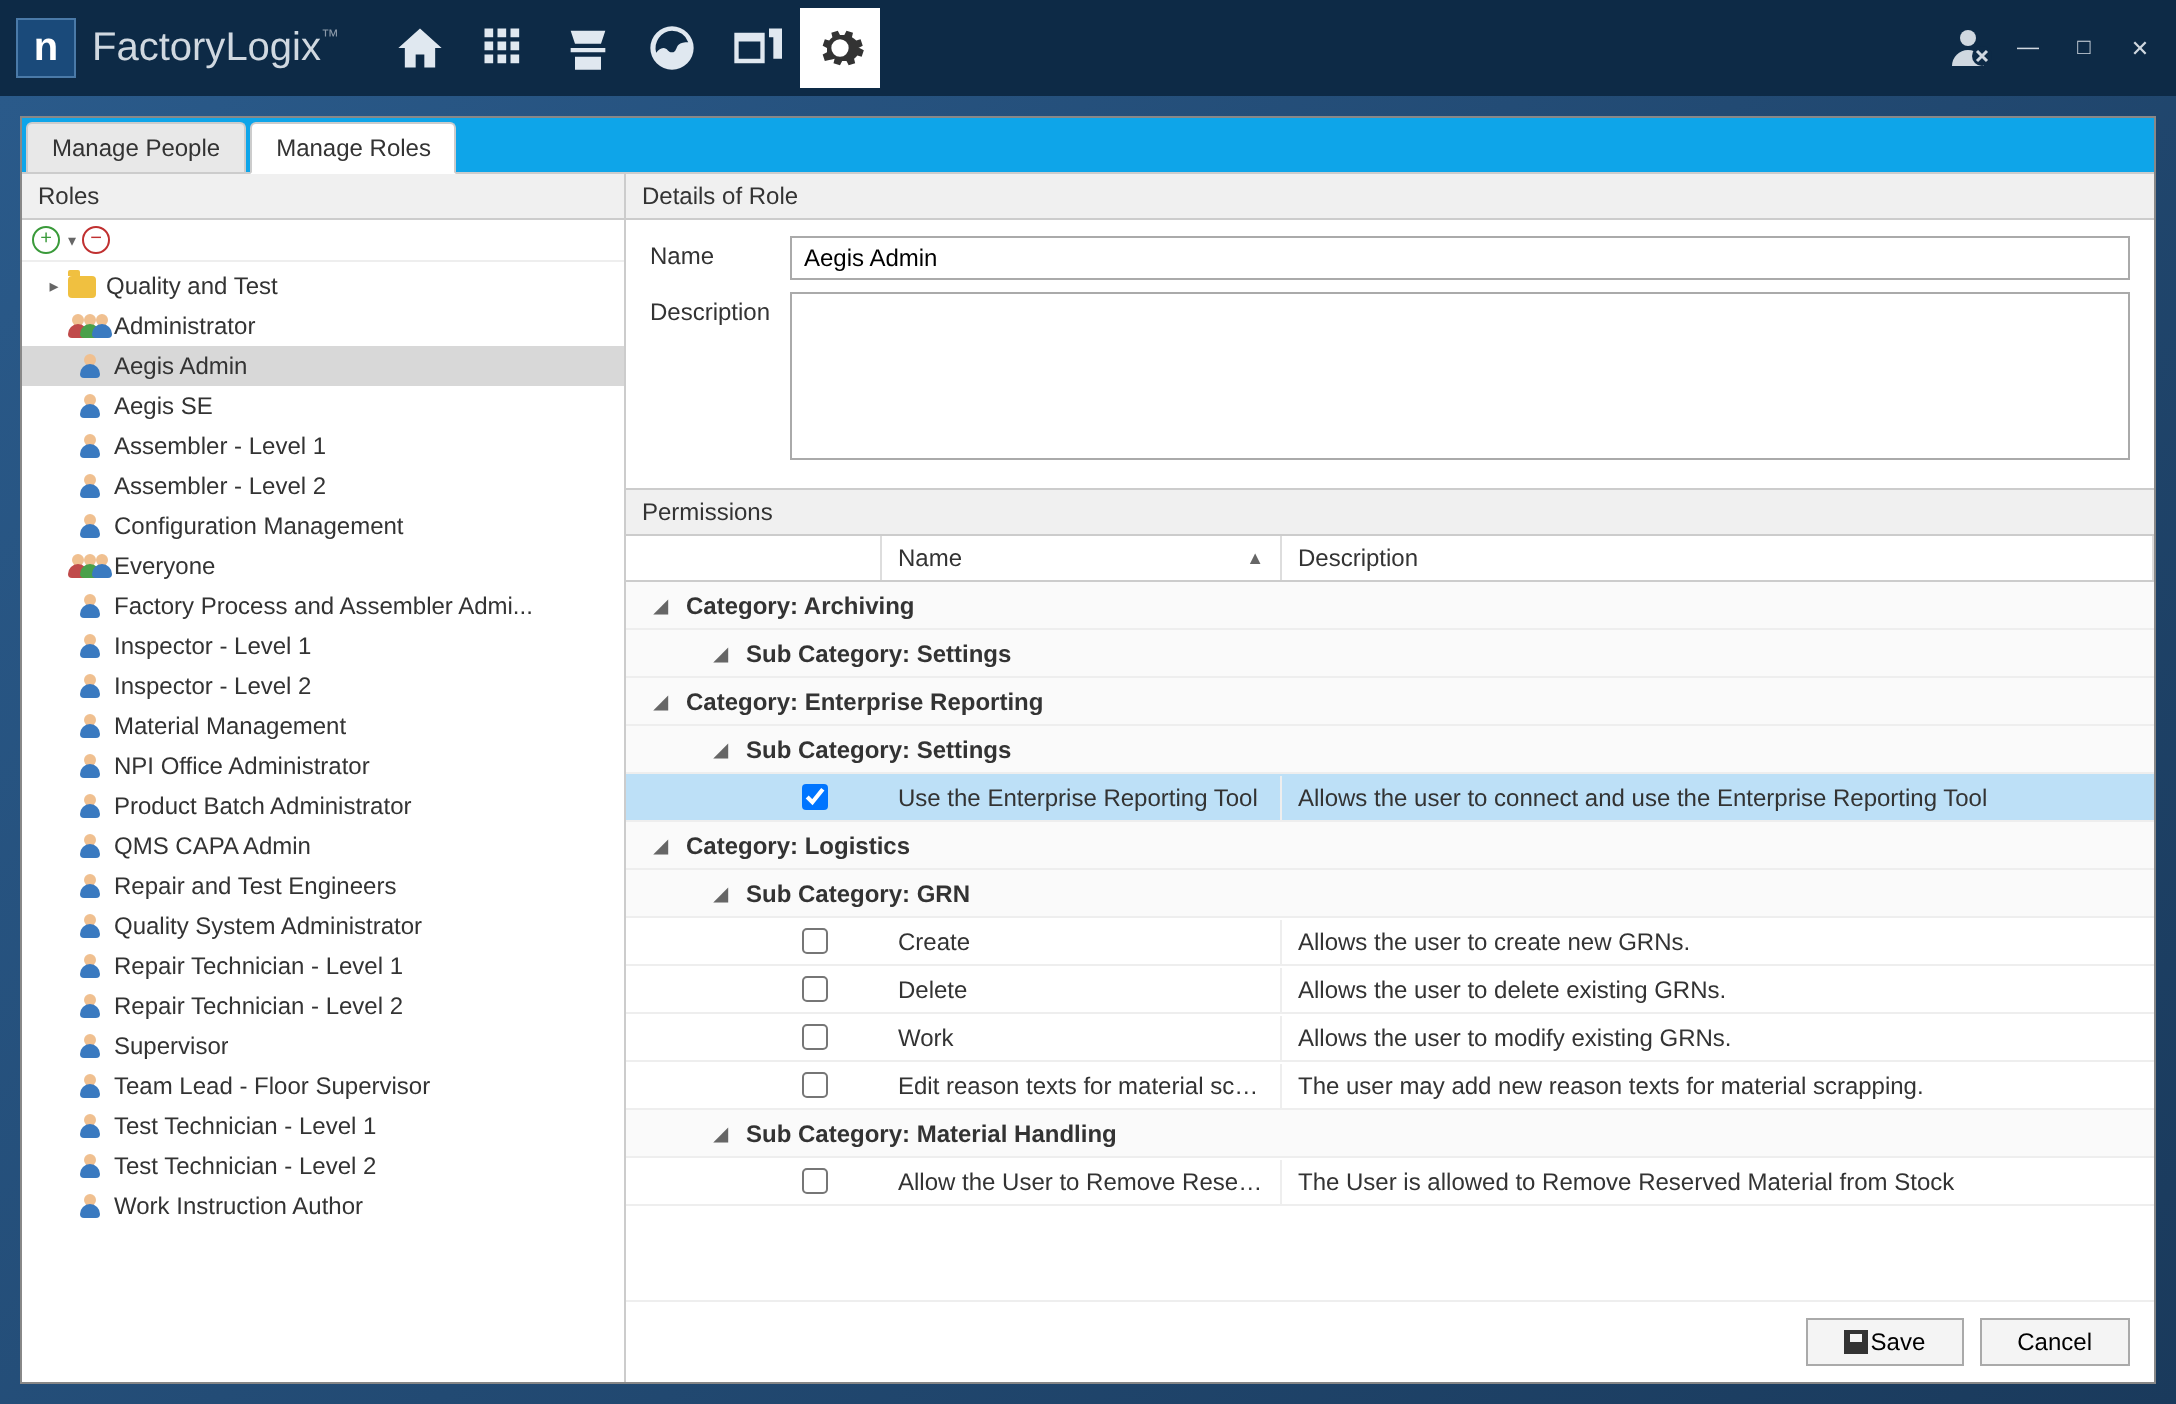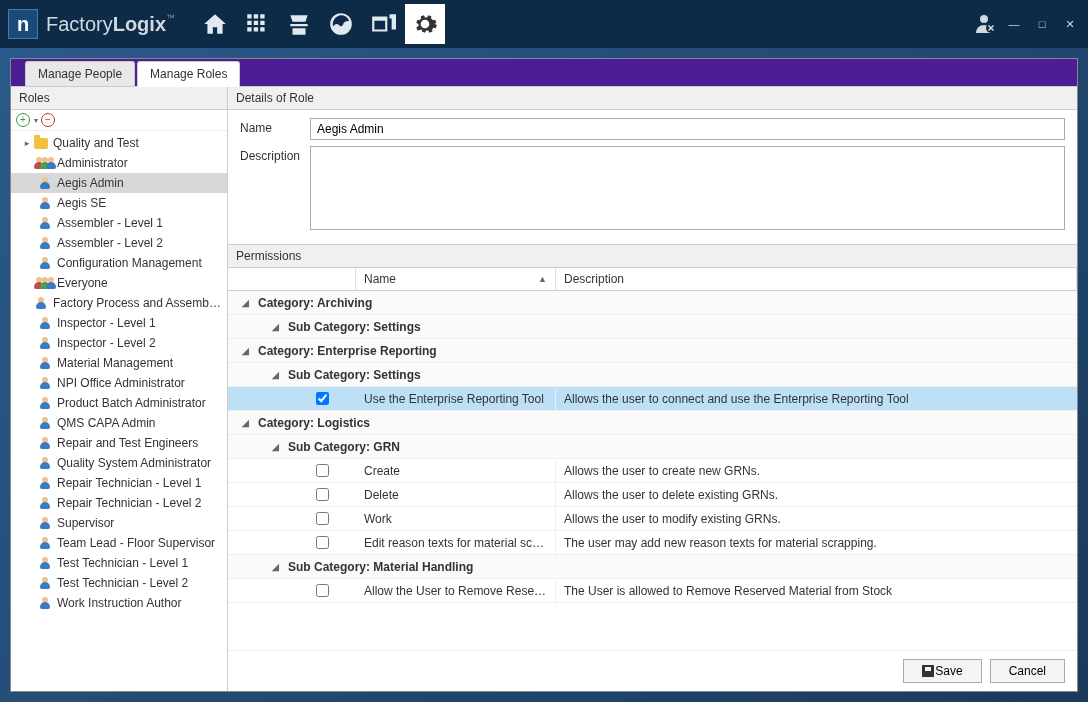--- a/index.html
+++ b/index.html
@@ -1,36 +1,36 @@
 <!DOCTYPE html>
 <html><head>
 <meta charset="utf-8">
 <style>
 * { box-sizing: border-box; margin: 0; padding: 0; }
 body { font-family: "Segoe UI", Tahoma, sans-serif; font-size: 12px; background: linear-gradient(135deg, #1a3a5c 0%, #0d2438 100%); width: 1088px; height: 702px; overflow: hidden; color: #333; }
 .titlebar { height: 48px; background: #0d2a46; display: flex; align-items: center; padding: 0 8px; }
 .logo { display: flex; align-items: center; gap: 4px; }
 .logo-n { width: 30px; height: 30px; background: #1a4a7a; border: 1px solid #4a7aa8; display: flex; align-items: center; justify-content: center; color: #fff; font-size: 20px; font-weight: bold; }
 .logo-text { color: #d0d8e0; font-size: 20px; font-weight: 300; margin-left: 4px; }
-.logo-text b { font-weight: 700; }
+.logo-text b { font-weight: 400; }
 .logo-tm { color: #8a98a8; font-size: 9px; vertical-align: top; }
 .toolbar-icons { display: flex; align-items: center; gap: 2px; margin-left: 20px; }
 .tb-icon { width: 40px; height: 40px; display: flex; align-items: center; justify-content: center; color: #e0e8f0; cursor: pointer; }
 .tb-icon.active { background: #fff; color: #333; }
 .tb-icon svg { width: 26px; height: 26px; fill: currentColor; }
 .titlebar-right { margin-left: auto; display: flex; align-items: center; gap: 8px; }
 .user-ico { color: #d0d8e0; }
 .win-btn { width: 20px; height: 20px; display: flex; align-items: center; justify-content: center; color: #d0d8e0; cursor: pointer; font-size: 11px; }
 .app-body { padding: 10px; height: calc(100% - 48px); background: linear-gradient(135deg, #2a5a8a 0%, #1a3a5c 100%); }
 .app-window { background: #fff; height: 100%; border: 1px solid #888; display: flex; flex-direction: column; }
-.tabs { display: flex; background: #4c1d95; border-bottom: 1px solid #ccc; padding-left: 14px; padding-top: 2px; }
+.tabs { display: flex; background: #0ea5e9; border-bottom: 1px solid #ccc; padding-left: 2px; padding-top: 2px; }
 .tab { padding: 5px 12px; background: #e8e8e8; border: 1px solid #ccc; border-bottom: none; margin-right: 2px; cursor: pointer; border-radius: 3px 3px 0 0; }
 .tab.active { background: #fff; border-bottom: 1px solid #fff; margin-bottom: -1px; }
 .content { flex: 1; display: flex; min-height: 0; }
-.sidebar { width: 217px; border-right: 1px solid #ccc; display: flex; flex-direction: column; }
+.sidebar { width: 302px; border-right: 1px solid #ccc; display: flex; flex-direction: column; }
 .panel-header { background: #f0f0f0; border-bottom: 1px solid #ccc; padding: 4px 8px; font-size: 12px; }
 .sidebar-toolbar { padding: 3px 5px; display: flex; align-items: center; gap: 3px; border-bottom: 1px solid #eee; }
 .btn-round { width: 14px; height: 14px; border-radius: 50%; border: 1px solid; display: flex; align-items: center; justify-content: center; font-size: 10px; cursor: pointer; line-height: 1; }
 .btn-add { border-color: #3a9a3a; color: #3a9a3a; }
 .btn-del { border-color: #c03030; color: #c03030; }
 .dd-arr { font-size: 8px; color: #666; margin-left: 1px; }
 .tree { flex: 1; overflow-y: auto; padding: 2px 0; }
 .tree-node { display: flex; align-items: center; padding: 2px 4px; cursor: pointer; white-space: nowrap; overflow: hidden; }
 .tree-node.selected { background: #d8d8d8; }
 .tree-indent { display: inline-block; }

